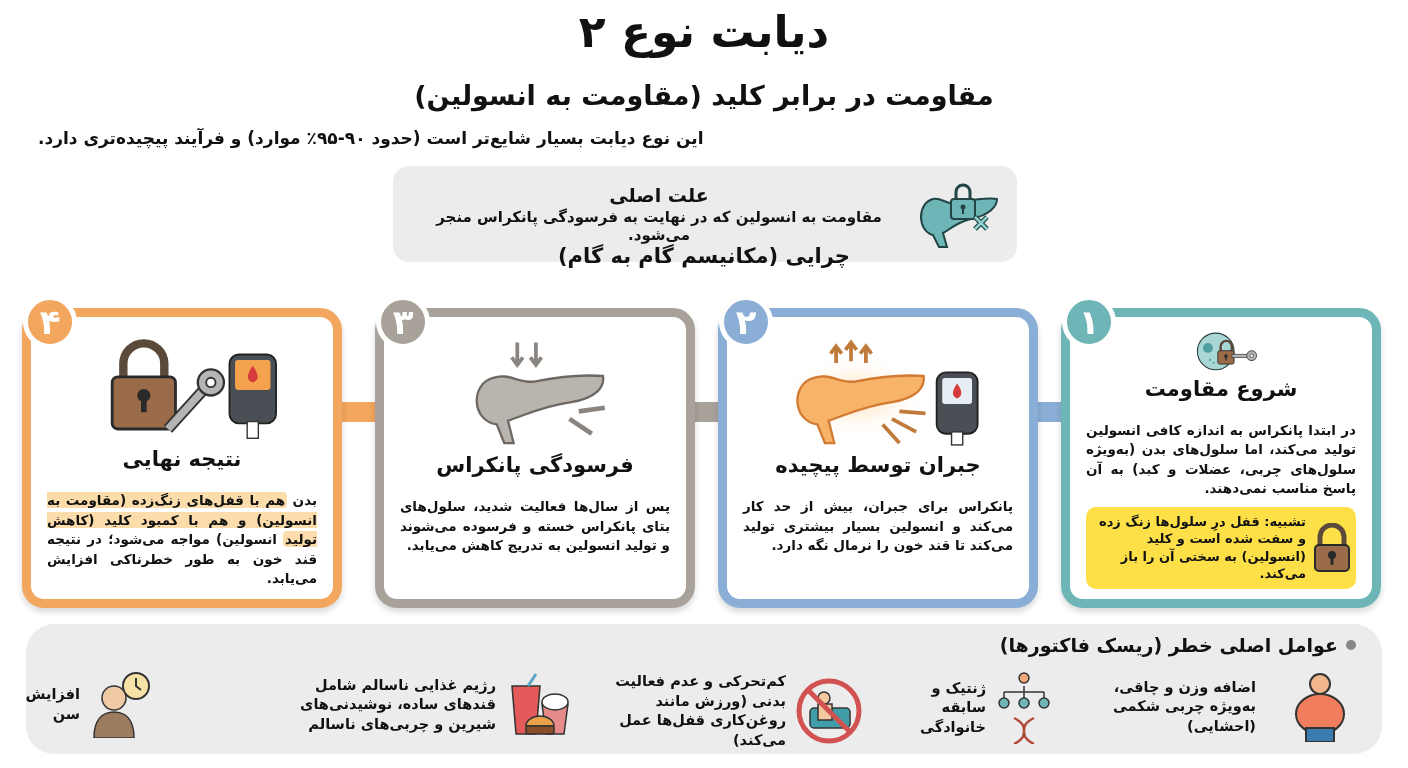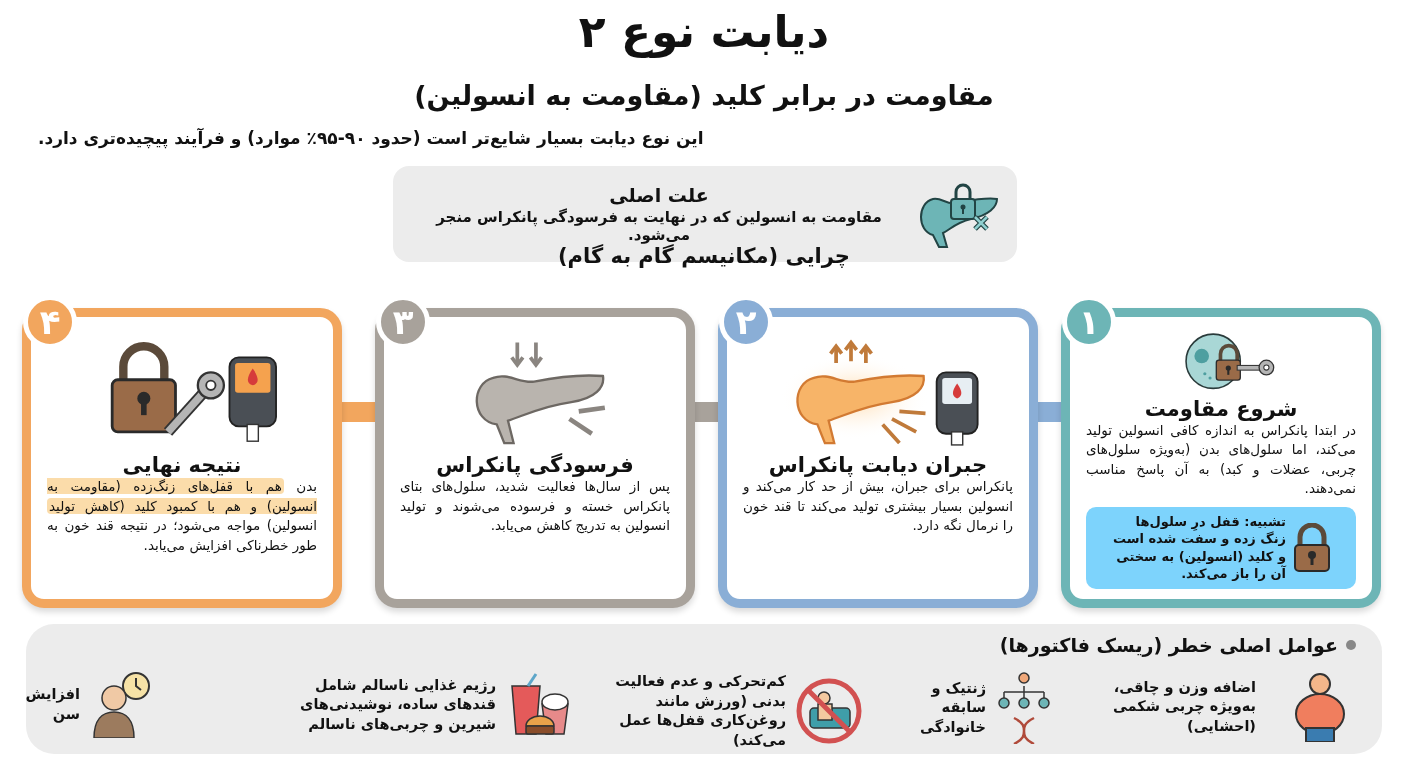--- a/index.html
+++ b/index.html
@@ -17,29 +17,29 @@
   .cause .p { font-size: 15px; font-weight: 600; margin-top: 2px; }
 
   .mech-title { position: absolute; top: 244px; left: 0; width: 100%; text-align: center; font-size: 21px; font-weight: 700; }
 
   
   .card { position: absolute; top: 308px; width: 320px; height: 300px; border-radius: 22px; border: 9px solid; background: #fff; box-shadow: 0 4px 6px rgba(0,0,0,0.15); }
   .card .inner { position: absolute; inset: 0; padding: 10px 16px; display: flex; flex-direction: column; align-items: center; }
   .card .badge { position: absolute; top: -22px; right: auto; left: -22px; width: 54px; height: 54px; border-radius: 50%; color: #fff; font-size: 34px; font-weight: 800; display: flex; align-items: center; justify-content: center; border: 5px solid #fff; }
   .card .art { width: 100%; height: 118px; margin-top: 4px; }
   .card .heading { font-size: 21px; font-weight: 800; margin-top: 4px; text-align: center; }
-  .card .body { font-size: 13.5px; font-weight: 400; line-height: 1.45; text-align: justify; margin-top: 0; width: 100%; }
+  .card .body { font-size: 13.5px; font-weight: 700; line-height: 1.45; text-align: justify; margin-top: 20px; width: 100%; }
   .card .body p + p { margin-top: 2px; }
 
   .c1 { left: 1061px; border-color: #6db5b6; } .c1 .badge { background: #6db5b6; left: -8px; }
   .c2 { left: 718px;  border-color: #8aaed6; } .c2 .badge { background: #8aaed6; left: -8px; }
   .c3 { left: 375px;  border-color: #a8a29b; } .c3 .badge { background: #a8a29b; left: -8px; }
   .c4 { left: 22px;   border-color: #f2a65e; } .c4 .badge { background: #f2a65e; left: -8px; }
 
-  .analogy { background: #7dd3fc; border-radius: 10px; padding: 6px 24px; display: flex; align-items: center; gap: 6px; margin-top: 8px; width: 100%; }
+  .analogy { background: #fde047; border-radius: 10px; padding: 6px 4px; display: flex; align-items: center; gap: 6px; margin-top: 8px; width: 100%; }
   .analogy .txt { font-size: 13px; font-weight: 700; line-height: 1.35; flex: 1; }
   .analogy svg { flex: 0 0 auto; }
 
   .hl { background: #fbdcaa; border-radius: 4px; padding: 0 2px; }
 
   
   .conn { position: absolute; top: 392px; width: 60px; height: 40px; }
 
   
   .risk { position: absolute; top: 624px; left: 26px; width: 1356px; height: 130px; background: #ececec; border-radius: 28px; }
@@ -129,21 +129,21 @@
       <ellipse cx="120" cy="66" rx="80" ry="46" fill="url(#glow)"></ellipse>
       <path d="M76 46 C52 52 52 92 80 96 L88 116 L98 116 L92 92 C110 86 130 76 160 72 C186 68 196 56 194 44 C170 42 140 46 120 50 C104 52 92 40 76 46 Z" fill="#f7b468" stroke="#d27a32" stroke-width="2.5"></path>
       <path d="M100 14 V30 M116 10 V28 M132 14 V30" stroke="#c07a3a" stroke-width="4"></path>
       <path d="M94 20 L100 12 L106 20 M110 16 L116 8 L122 16 M126 20 L132 12 L138 20" fill="none" stroke="#c07a3a" stroke-width="4"></path>
       <path d="M168 82 L196 84 M160 90 L186 104 M150 96 L168 116" stroke="#c07a3a" stroke-width="4"></path>
       <rect x="208" y="40" width="44" height="66" rx="10" fill="#4a4f55" stroke="#222" stroke-width="2"></rect>
       <rect x="214" y="46" width="32" height="28" rx="3" fill="#e7eef3"></rect>
       <path d="M230 52 C224 60 224 66 230 68 C236 66 236 60 230 52 Z" fill="#d63b3b"></path>
       <rect x="224" y="104" width="12" height="14" fill="#fff" stroke="#333" stroke-width="1.5"></rect>
     </svg>
-    <div class="heading">جبران دیابت پانکراس</div>
+    <div class="heading">جبران توسط پیچیده</div>
     <div class="body">
       <p>پانکراس برای جبران، بیش از حد کار می‌کند و انسولین بسیار بیشتری تولید می‌کند تا قند خون را نرمال نگه دارد.</p>
     </div>
   </div>
 </div>
 
 <div class="card c3">
   <div class="badge">۳</div>
   <div class="inner">
     <svg class="art" viewBox="0 0 290 118">

